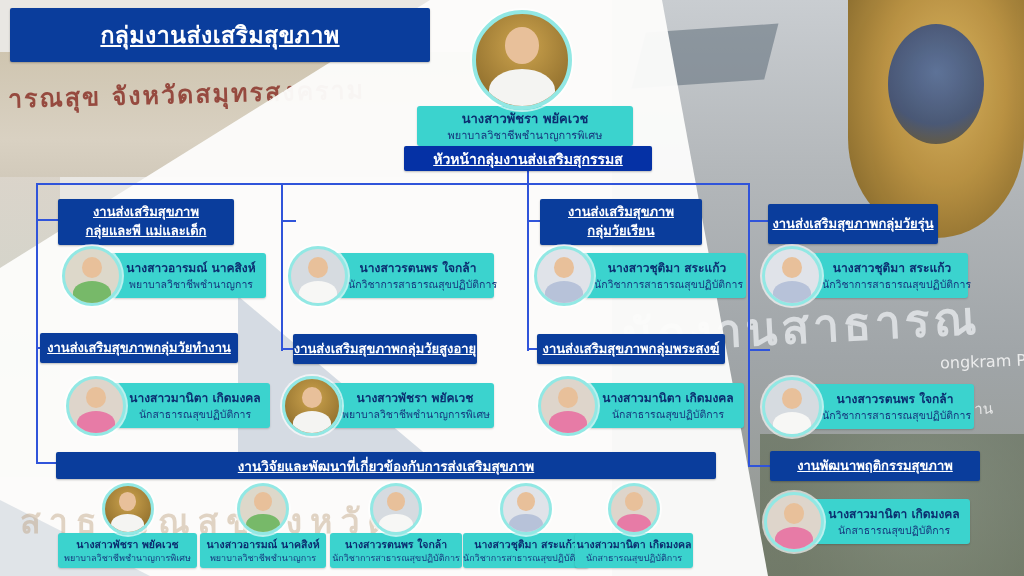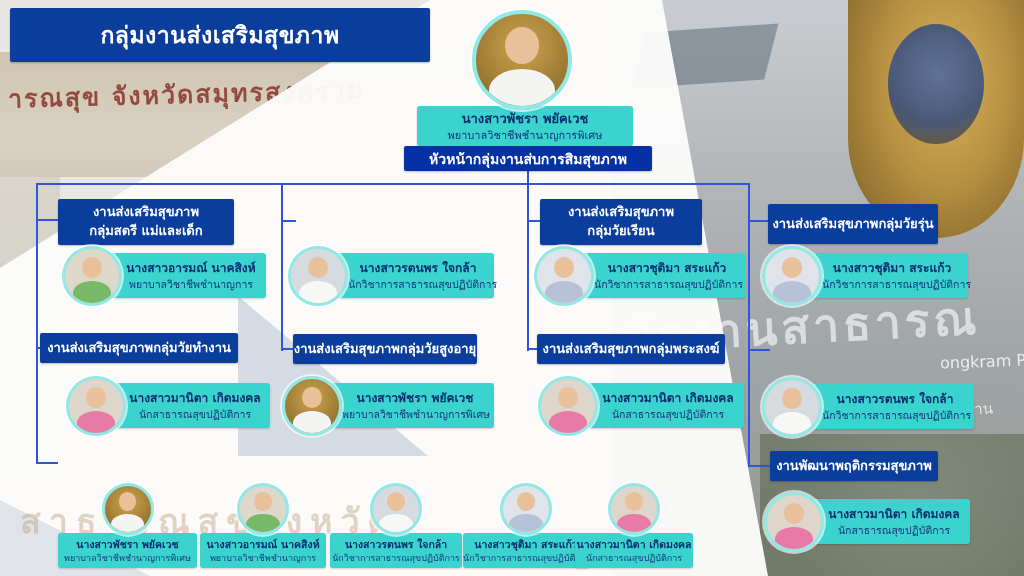--- a/index.html
+++ b/index.html
@@ -21,21 +21,21 @@
   .bg-foliage{left:760px;top:434px;width:264px;height:142px;background:radial-gradient(circle at 60% 50%,#6e7d64,#566349 80%);opacity:.55;}
   .bg-white-main{left:0;top:0;width:1024px;height:576px;background:rgba(252,252,251,.96);clip-path:polygon(430px 0,662px 0,768px 576px,0 576px,0 268px);}
   .bg-graytri{left:0;top:0;width:1024px;height:576px;background:rgba(150,168,188,.38);clip-path:polygon(238px 296px,428px 456px,238px 456px);}
   .bg-graytri2{left:0;top:0;width:1024px;height:576px;background:rgba(160,175,192,.30);clip-path:polygon(0px 500px,150px 576px,0px 576px);}
   .bg-fadetext{left:20px;top:494px;font-size:34px;font-weight:bold;color:rgba(187,155,118,.42);letter-spacing:8px;white-space:nowrap;}
 
   
   .ln{position:absolute;background:#3054da;z-index:1;}
 
   
-  .banner,.ubox{position:absolute;background:#0a3d9c;color:#ffffff;z-index:2;display:flex;flex-direction:column;justify-content:center;align-items:center;text-align:right;box-sizing:border-box;border-radius:2px;box-shadow:0 1px 2px rgba(0,0,0,.25);}
+  .banner,.ubox{position:absolute;background:#0a3d9c;color:#ffffff;z-index:2;display:flex;flex-direction:column;justify-content:center;align-items:center;text-align:right;box-sizing:border-box;border-radius:2px;box-shadow:0 1px 2px rgba(0,0,0,.25);text-decoration:underline;}
   .title-banner{left:10px;top:8px;width:420px;height:54px;font-size:23px;font-weight:bold;letter-spacing:.5px;}
   .head-banner{left:404px;top:146px;width:248px;height:25px;font-size:14px;font-weight:bold;background:#0531a5;}
   .ubox{font-weight:bold;font-size:13px;line-height:1.45;padding:2px 6px;white-space:nowrap;}
   .research-banner{left:56px;top:452px;width:660px;height:27px;font-size:13.5px;font-weight:bold;background:#0a3d9c;}
 
   
   .avatar{position:absolute;width:52px;height:52px;border:3px solid #92e8e4;border-radius:50%;overflow:hidden;z-index:3;background:#dde1e6;box-shadow:0 0 0 2px rgba(255,255,255,.65);}
   .avatar::before{content:"";position:absolute;left:31%;top:14%;width:38%;height:40%;background:#e8c09a;border-radius:50%;}
   .avatar::after{content:"";position:absolute;left:14%;bottom:-6%;width:72%;height:46%;background:#f5f5f3;border-radius:50% 50% 0 0;}
   .av-gold{background:radial-gradient(circle at 50% 35%,#cda44e,#8d6c2b 85%);}
@@ -109,26 +109,26 @@
   <div class="ln" style="left:748px;top:465px;width:24px;height:2px"></div>
 
   <div class="banner title-banner">กลุ่มงานส่งเสริมสุขภาพ</div>
 
   <div class="head-group">
     <div class="avatar av-gold"></div>
     <div class="head-card">
       <div class="pname">นางสาวพัชรา พยัคเวช</div>
       <div class="ptitle">พยาบาลวิชาชีพชำนาญการพิเศษ</div>
     </div>
-    <div class="banner head-banner">หัวหน้ากลุ่มงานส่บการสิมสุขภาพ</div>
+    <div class="banner head-banner">หัวหน้ากลุ่มงานส่งเสริมสุกรรมส</div>
   </div>
 
   <div class="ubox" style="left:58px;top:199px;width:176px;height:46px">
     <div>งานส่งเสริมสุขภาพ</div>
-    <div>กลุ่มสตรี แม่และเด็ก</div>
+    <div>กลุ่ยและพี แม่และเด็ก</div>
   </div>
   <div class="ubox" style="left:540px;top:199px;width:162px;height:46px">
     <div>งานส่งเสริมสุขภาพ</div>
     <div>กลุ่มวัยเรียน</div>
   </div>
   <div class="ubox" style="left:768px;top:204px;width:170px;height:40px">
     <div>งานส่งเสริมสุขภาพกลุ่มวัยรุ่น</div>
   </div>
 
   <div class="person" style="left:62px;top:246px">
@@ -192,31 +192,32 @@
     <div class="avatar av-pink"></div>
   </div>
   <div class="person" style="left:762px;top:377px">
     <div class="pcard" style="width:184px">
       <div class="pname">นางสาวรตนพร ใจกล้า</div>
       <div class="ptitle">นักวิชาการสาธารณสุขปฏิบัติการ</div>
     </div>
     <div class="avatar av-white"></div>
   </div>
 
-  <div class="ubox" style="left:770px;top:451px;width:168px;height:30px">
+  <div class="ubox" style="left:770px;top:451px;width:210px;height:30px">
     <div>งานพัฒนาพฤติกรรมสุขภาพ</div>
   </div>
   <div class="person" style="left:764px;top:492px">
     <div class="pcard" style="width:178px">
       <div class="pname">นางสาวมานิตา  เกิดมงคล</div>
       <div class="ptitle">นักสาธารณสุขปฏิบัติการ</div>
     </div>
     <div class="avatar av-pink"></div>
   </div>
 
+  <div class="banner research-banner">งานวิจัยและพัฒนาที่เกี่ยวข้องกับการส่งเสริมสุขภาพ</div>
 
   <div class="member" style="left:58px;width:139px">
     <div class="avatar av-gold"></div>
     <div class="mcard">
       <div class="pname">นางสาวพัชรา  พยัคเวช</div>
       <div class="ptitle">พยาบาลวิชาชีพชำนาญการพิเศษ</div>
     </div>
   </div>
   <div class="member" style="left:200px;width:126px">
     <div class="avatar av-green"></div>

